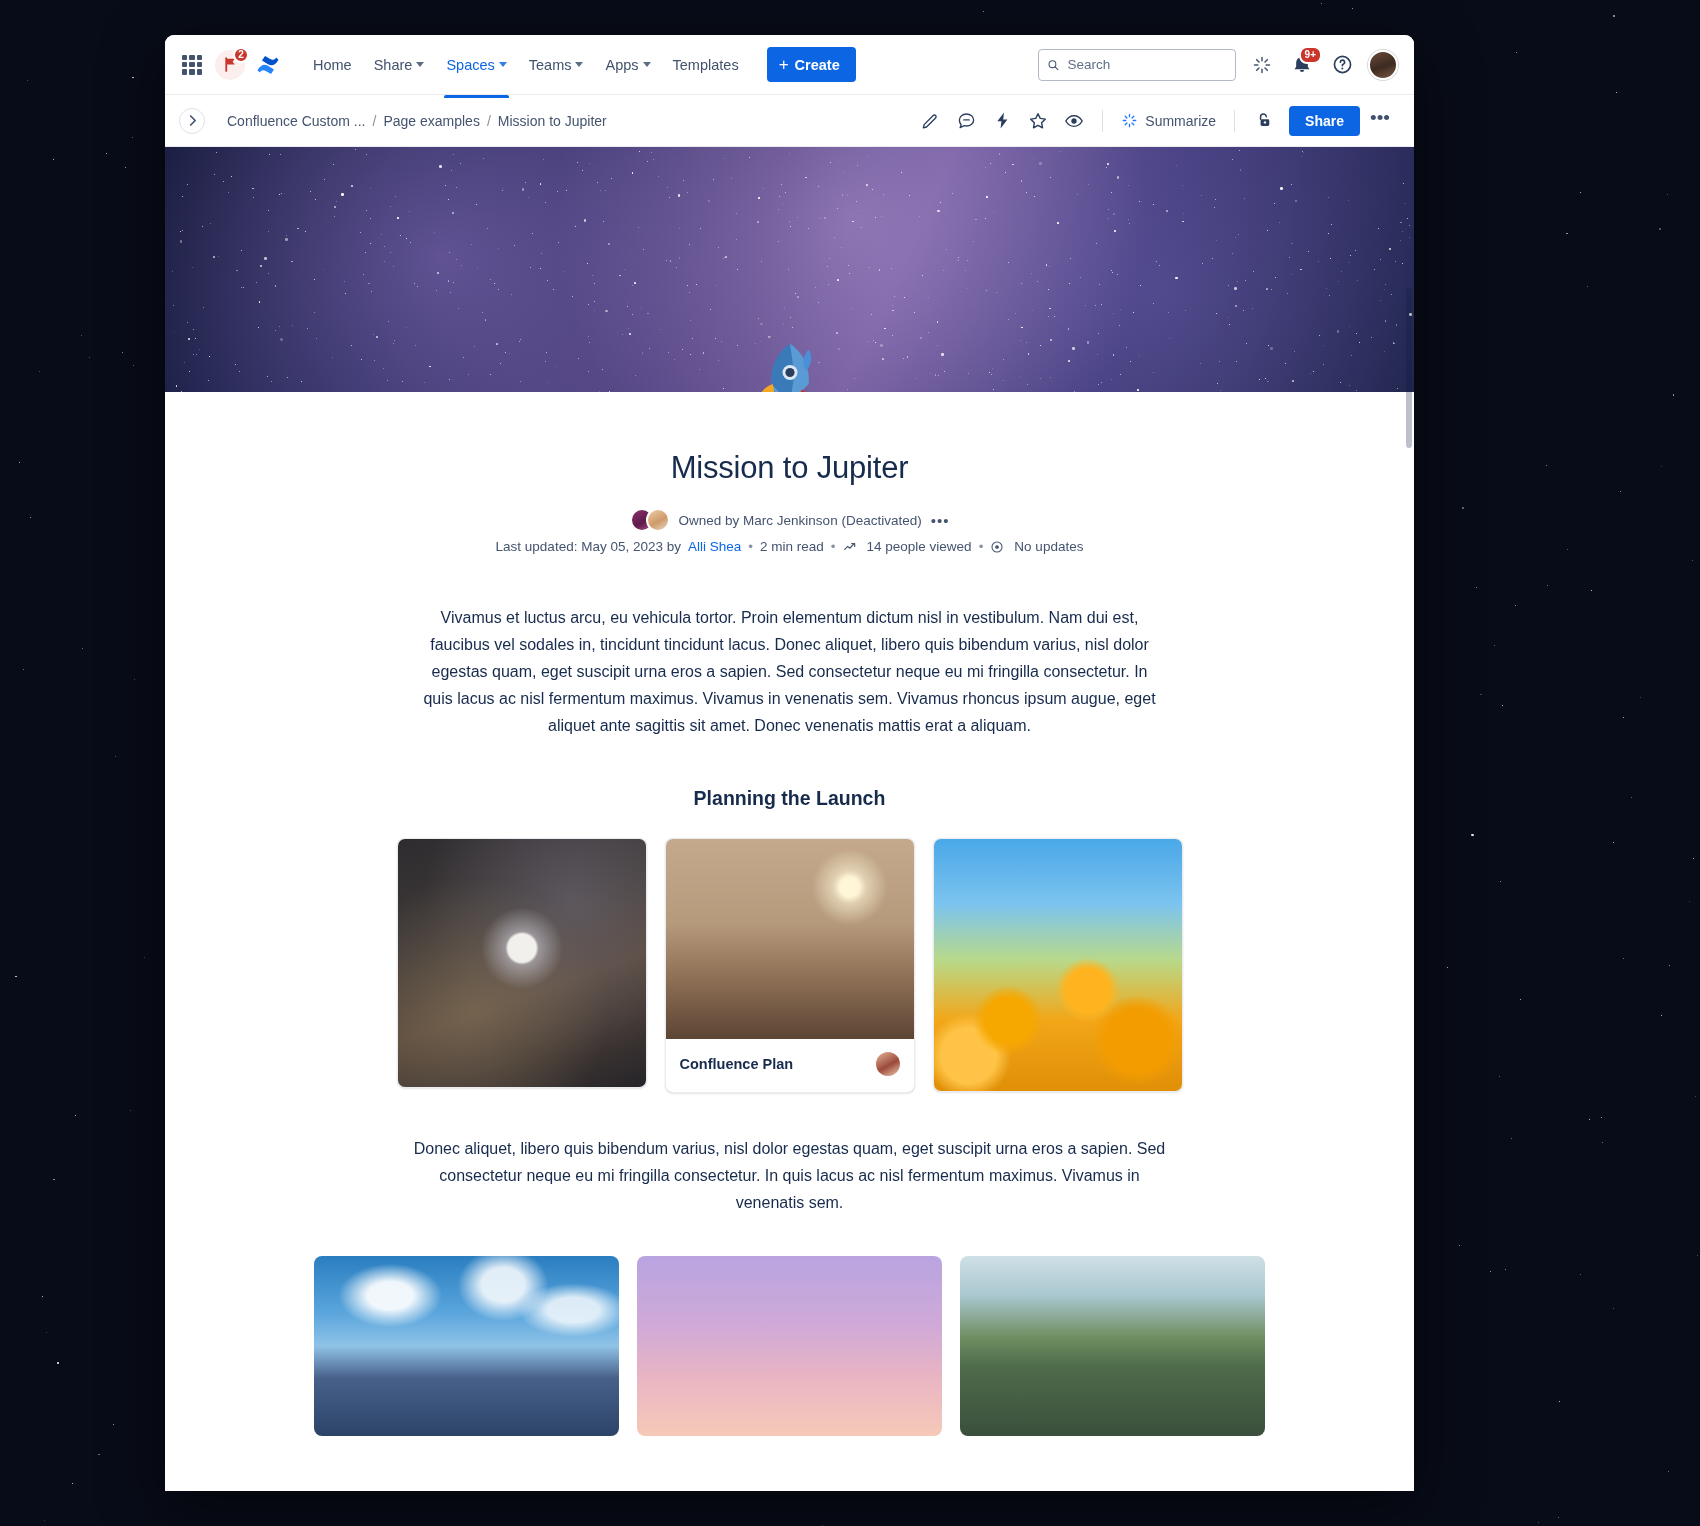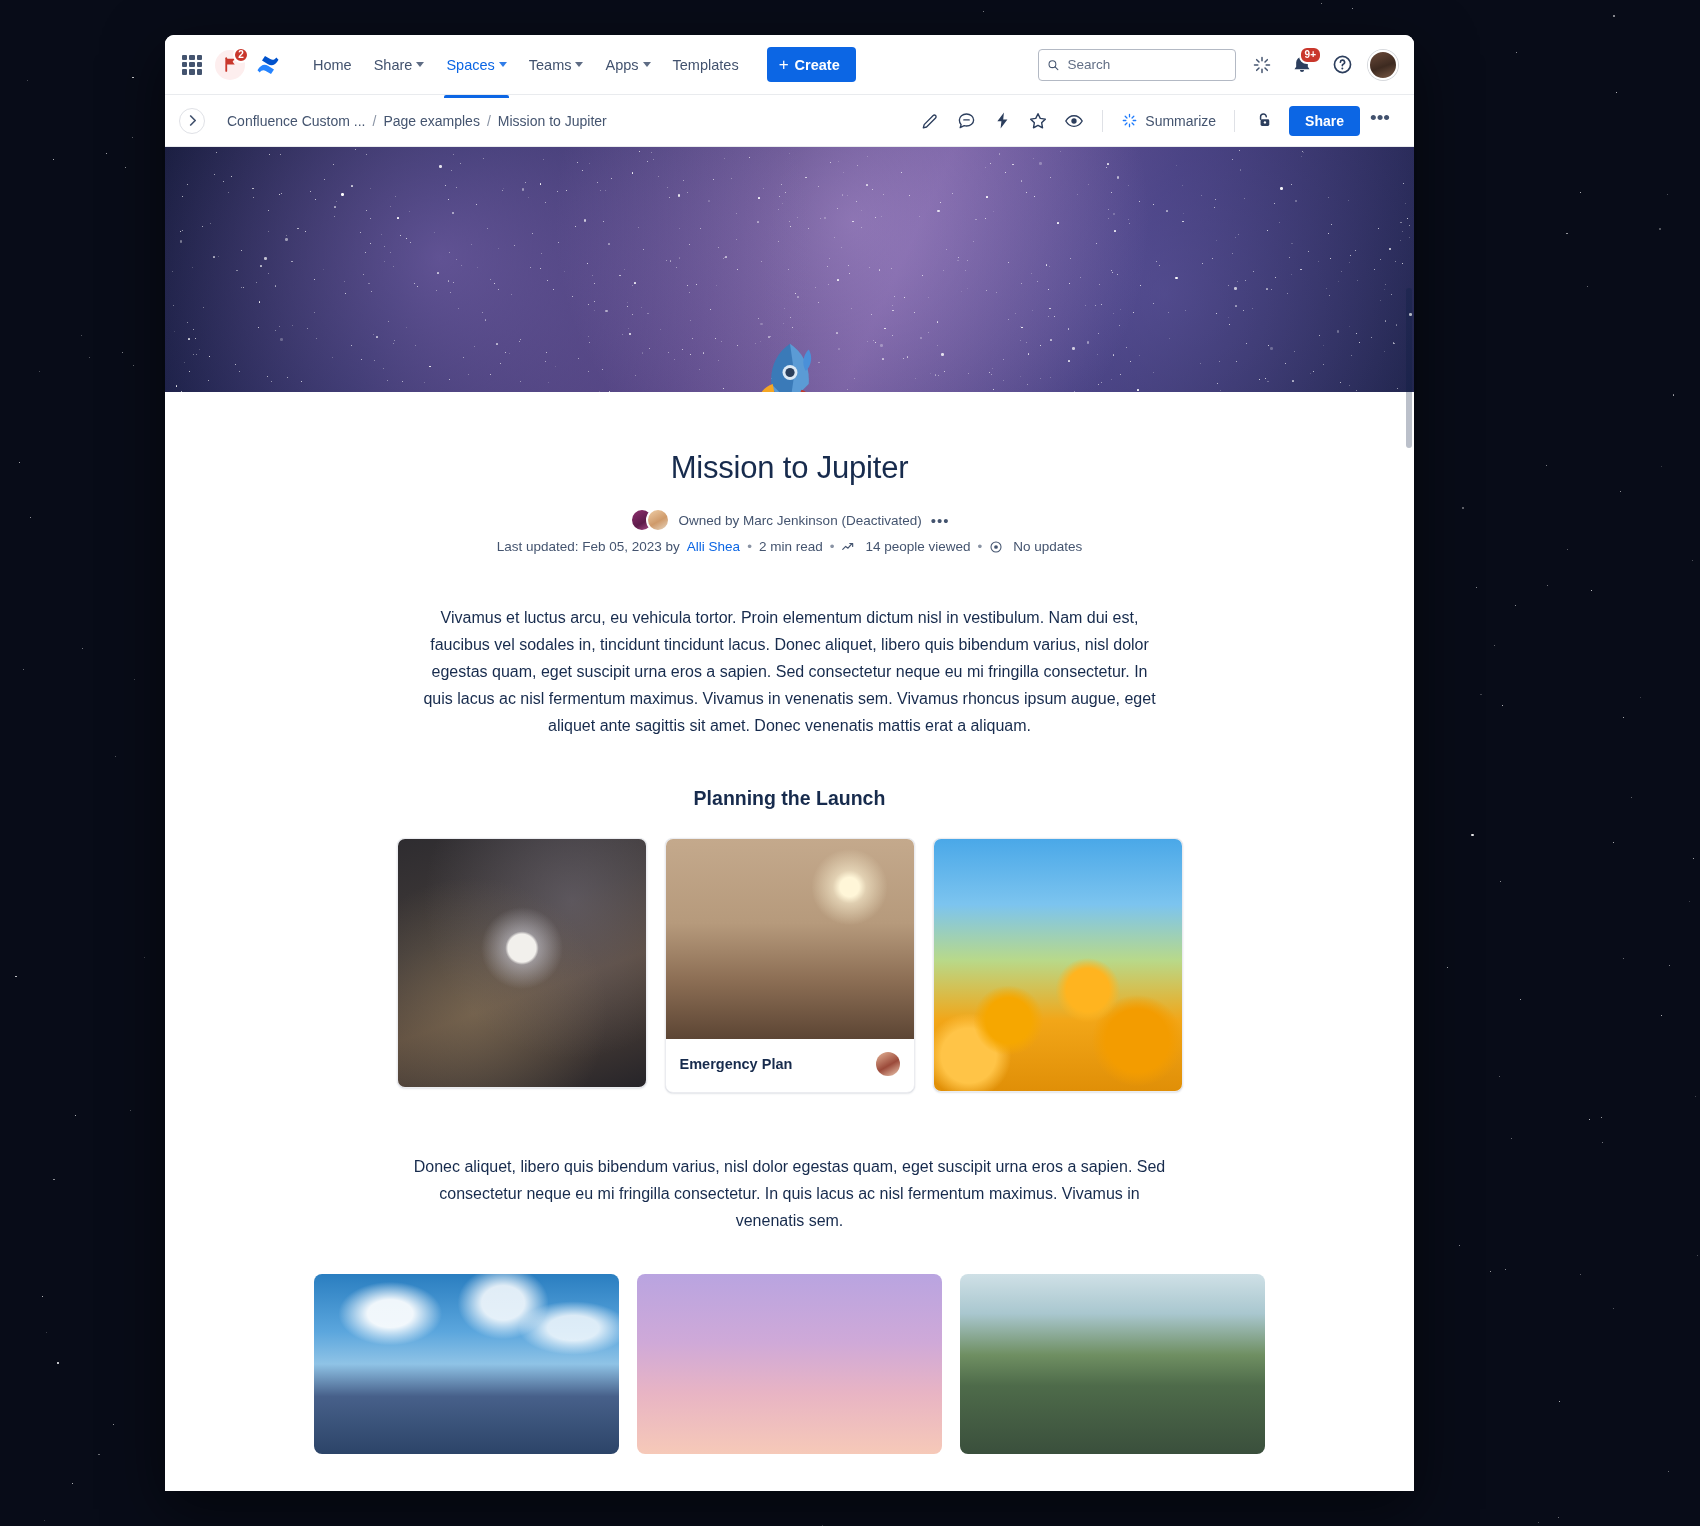--- a/index.html
+++ b/index.html
@@ -1170,21 +1170,21 @@
       <div class="owner-row">
         <div class="avgroup">
           <div class="av a1"></div>
           <div class="av a2"></div>
         </div>
         <span>Owned by Marc Jenkinson (Deactivated)</span>
         <span class="owner-dots">•••</span>
       </div>
 
       <div class="meta-row">
-        <span>Last updated: Feb 05, 2023 by</span>
+        <span>Last updated: May 05, 2023 by</span>
         <a>Alli Shea</a>
         <span class="meta-dot">•</span>
         <span>2 min read</span>
         <span class="meta-dot">•</span>
         <span class="meta-ic">
           <svg width="14" height="14" viewBox="0 0 24 24" aria-hidden="true">
             <path d="M3 16l5-5 4 3 7-8" stroke="#44546f" stroke-width="2" fill="none" stroke-linecap="round" stroke-linejoin="round"></path>
             <path d="M15 6h5v5" stroke="#44546f" stroke-width="2" fill="none" stroke-linecap="round" stroke-linejoin="round"></path>
           </svg>
         </span>
@@ -1207,33 +1207,33 @@
 
         <div class="card">
           <div class="thumb th-moon" style="height:248px"></div>
         </div>
 
 
         <div class="card">
           <div class="thumb th-mars" style="height:200px"></div>
           <div class="body">
             <div class="ctitle">
-              <span>Emergency Plan</span>
+              <span>Confluence Plan</span>
               <span class="cav m2"></span>
             </div>
           </div>
         </div>
 
         <div class="card">
           <div class="thumb th-poppy" style="height:252px"></div>
         </div>
 
       </div>
 
-      <p class="para" style="margin-top:60px; width:756px;">Donec aliquet, libero quis bibendum varius, nisl dolor egestas quam, eget suscipit urna eros a sapien. Sed consectetur neque eu mi fringilla consectetur. In quis lacus ac nisl fermentum maximus. Vivamus in venenatis sem.</p>
+      <p class="para" style="margin-top:42px; width:756px;">Donec aliquet, libero quis bibendum varius, nisl dolor egestas quam, eget suscipit urna eros a sapien. Sed consectetur neque eu mi fringilla consectetur. In quis lacus ac nisl fermentum maximus. Vivamus in venenatis sem.</p>
 
       <div class="strip">
         <div class="sh sh-mtn"></div>
         <div class="sh sh-pink"></div>
         <div class="sh sh-cliff"></div>
       </div>
 
     </div>
 
     <div class="scroll-track">

